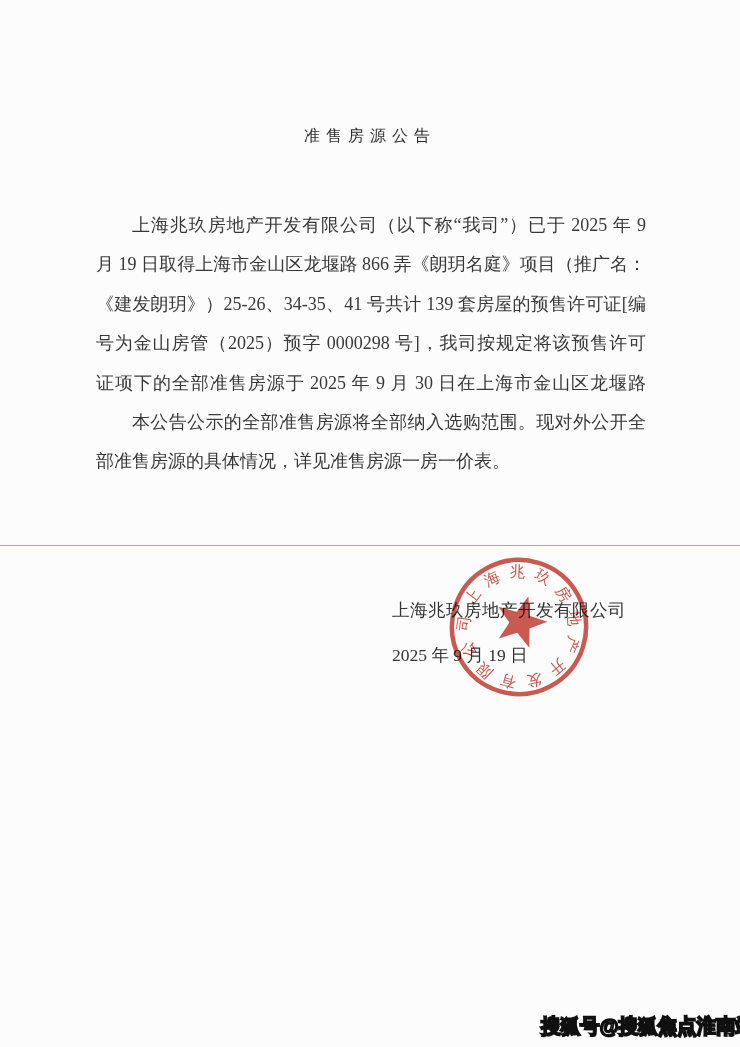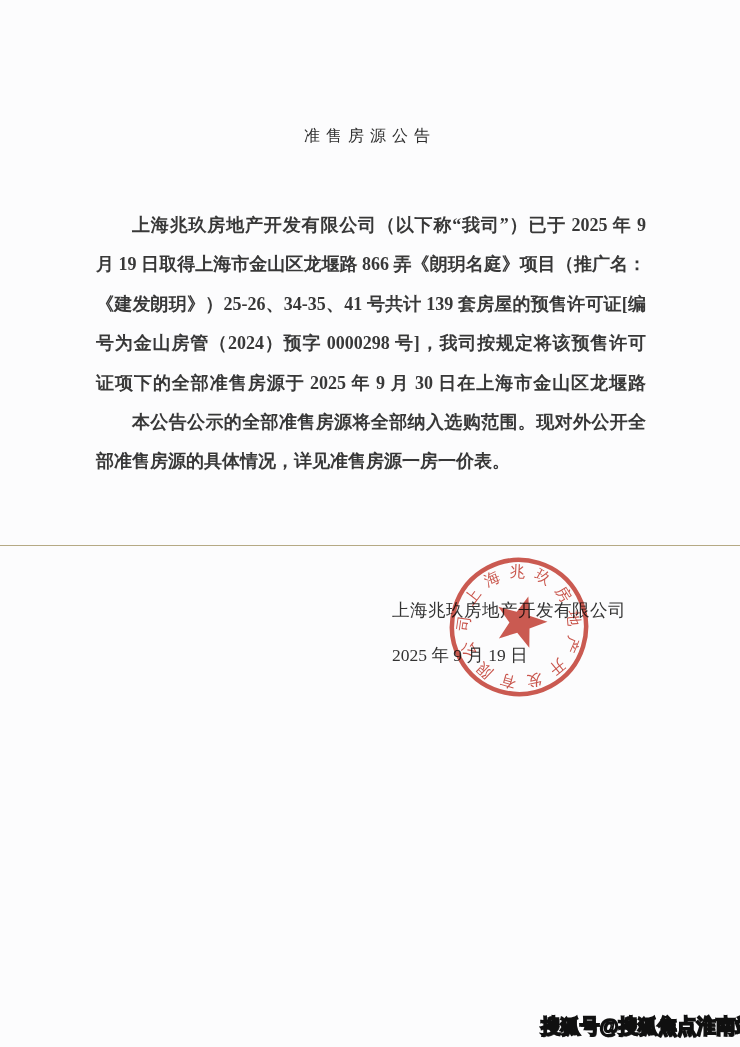--- a/index.html
+++ b/index.html
@@ -31,21 +31,20 @@
     left: 96px;
     width: 550px;
     font-size: 18px;
     line-height: 39.4px;
     color: #383838;
   }
   .line {
     text-align: justify;
     text-align-last: justify;
     white-space: nowrap;
-    font-weight: bold;
   }
   .line.indent { text-indent: 2em; }
   .line.loose { text-align-last: left; white-space: normal; }
   .divider {
     position: absolute;
     top: 545px;
     left: 0;
     width: 100%;
     height: 1px;
     background: #a89a6e;
@@ -112,21 +111,21 @@
 <body>
 
 <div class="page">
 
   <h1 class="doc-title">准售房源公告</h1>
 
   <div class="body-text">
     <div class="line indent">上海兆玖房地产开发有限公司（以下称“我司”）已于 2025 年 9</div>
     <div class="line">月 19 日取得上海市金山区龙堰路 866 弄《朗玥名庭》项目（推广名：</div>
     <div class="line">《建发朗玥》）25-26、34-35、41 号共计 139 套房屋的预售许可证[编</div>
-    <div class="line">号为金山房管（2024）预字 0000298 号]，我司按规定将该预售许可</div>
+    <div class="line">号为金山房管（2025）预字 0000298 号]，我司按规定将该预售许可</div>
     <div class="line">证项下的全部准售房源于 2025 年 9 月 30 日在上海市金山区龙堰路</div>
     <div class="line indent">本公告公示的全部准售房源将全部纳入选购范围。现对外公开全</div>
     <div class="line loose">部准售房源的具体情况，详见准售房源一房一价表。</div>
   </div>
 
   <div class="divider"></div>
 
   <div class="signature">
     <div class="company">上海兆玖房地产开发有限公司</div>
     <div class="date">2025 年 9 月 19 日</div>

